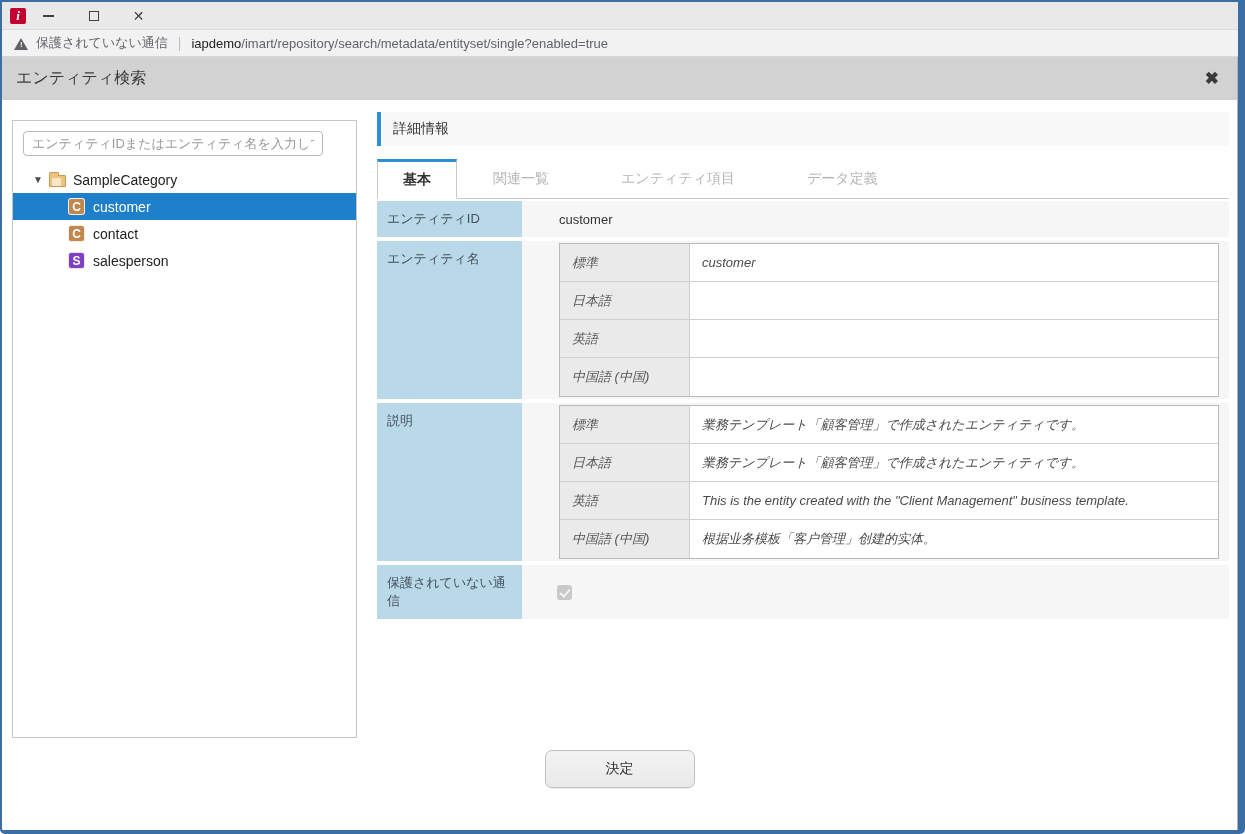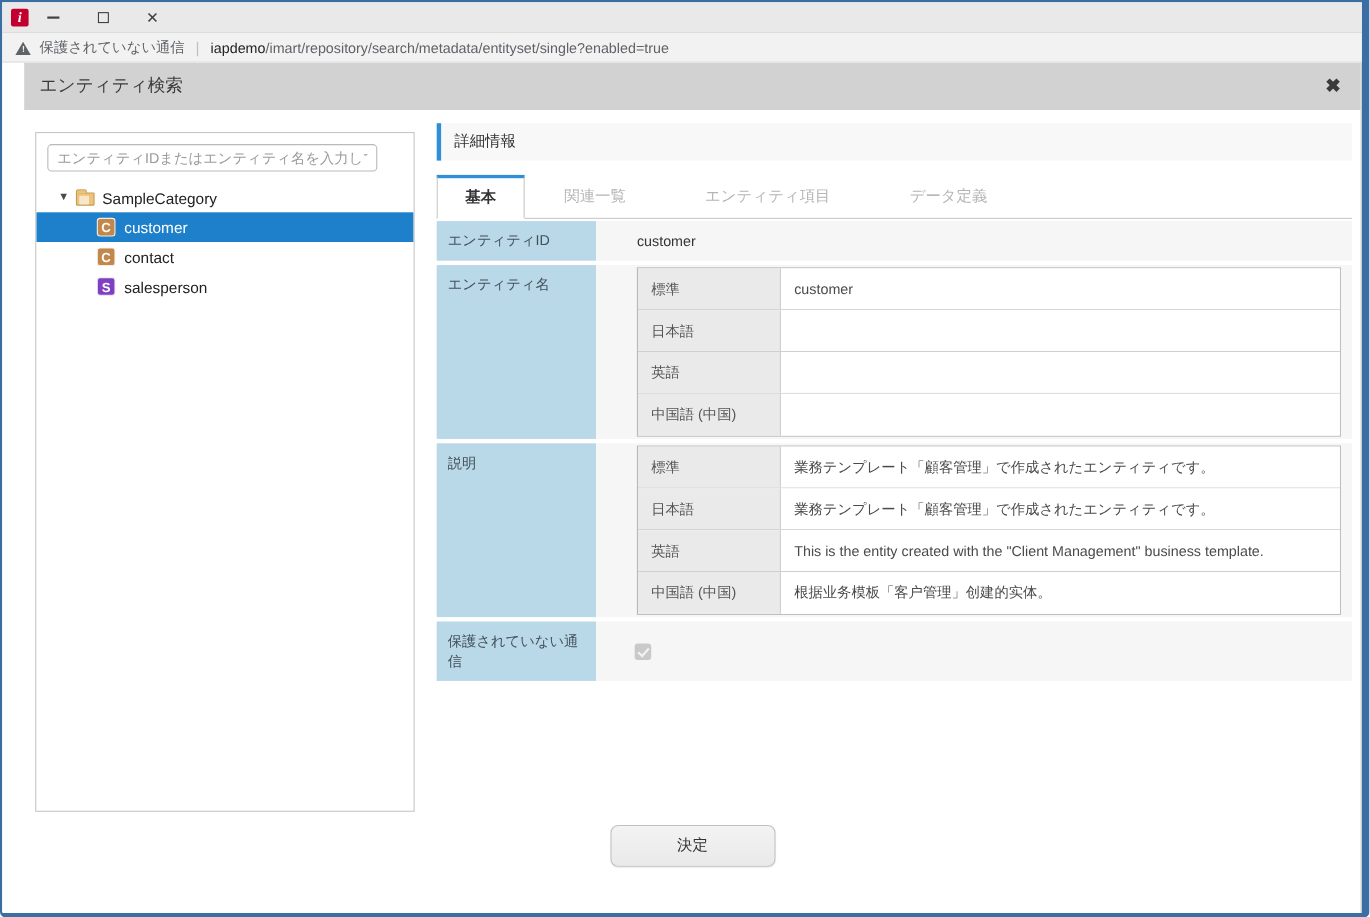--- a/index.html
+++ b/index.html
@@ -58,21 +58,21 @@
   .warn-icon .bang {
     position: absolute; top: 4px; left: 6px;
     color: #f2f2f2; font-size: 8px; font-weight: bold; line-height: 1;
   }
   .sec-label { color: #5f6368; margin-right: 10px; white-space: nowrap; }
   .url-divider { color: #c0c0c0; margin-right: 10px; font-size: 14px; }
   .url-host { color: #202124; }
   .url-path { color: #5f6368; margin-top: 45px; }
 
   
-  .page { flex: 1 1 auto; display: flex; flex-direction: column; background: #fff; overflow: hidden; border-right: 1px solid #b3b3b3; padding-left: 20px; }
+  .page { flex: 1 1 auto; display: flex; flex-direction: column; background: #fff; overflow: hidden; border-right: 1px solid #b3b3b3; }
 
   .page-header {
     height: 43px; flex: 0 0 43px;
     background: #d2d2d2;
     display: flex; align-items: center;
     padding: 0 14px;
   }
   .page-title { font-size: 16px; color: #3a3a3a; flex: 1 1 auto; }
   .page-close { font-size: 17px; color: #3a3a3a; font-weight: bold; cursor: pointer; padding: 2px 4px; }
 
@@ -166,20 +166,21 @@
     font-size: 13px; color: #44515a;
     padding: 9px 10px;
   }
   .form-value { flex: 1 1 auto; background: #f6f6f6; font-size: 13px; color: #333; }
   .form-value.plain { display: flex; align-items: center; padding-left: 37px; }
 
   .lang-table {
     margin: 2px 10px 2px 37px;
     border: 1px solid #b9b9b9;
     background: #fff;
+    font-style: italic;
   }
   .lang-row { display: flex; border-bottom: 1px solid #cfcfcf; height: 38px; }
   .lang-row:last-child { border-bottom: none; }
   .lang-label {
     width: 130px; flex: 0 0 130px;
     background: #eaeaea; border-right: 1px solid #cfcfcf;
     display: flex; align-items: center;
     padding-left: 12px; font-size: 13px; color: #555;
   }
   .lang-value { flex: 1 1 auto; display: flex; align-items: center; padding-left: 12px; font-size: 13px; color: #4a4a4a; background: #fff; }

